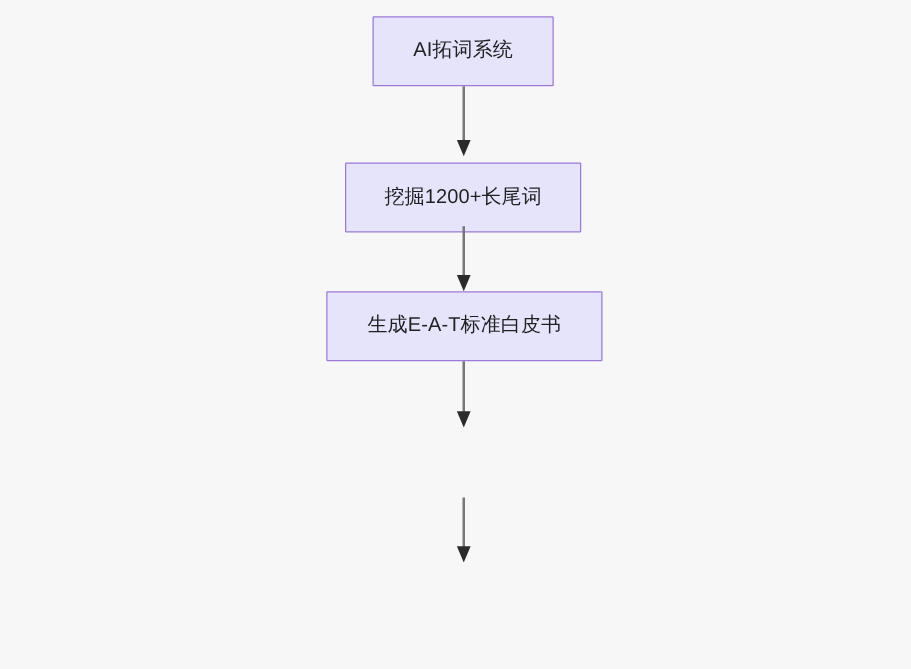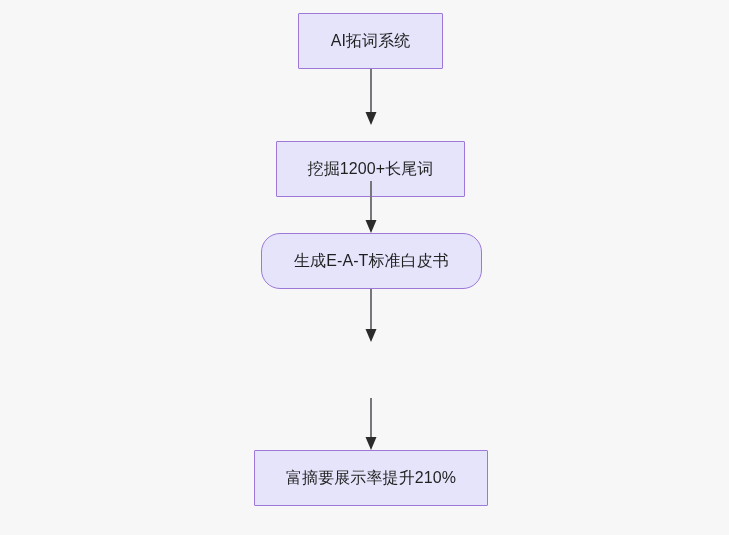--- a/index.html
+++ b/index.html
@@ -40,22 +40,22 @@
     position: absolute;
     width: 24px;
     pointer-events: none;
   }
   .edge svg {
     display: block;
     overflow: visible;
   }
   
   .n1 { left: 298px; top: 13px;  width: 145px; }
-  .n2 { left: 276px; top: 141px; width: 189px; }
-  .n3 { left: 261px; top: 233px; width: 221px; border-radius: 19px; }
+  .n2 { left: 276px; top: 130px; width: 189px; }
+  .n3 { left: 261px; top: 233px; width: 221px; }
   .n4 { left: 263px; top: 342px; width: 215px; }
   .n5 { left: 254px; top: 450px; width: 234px; }
   
   .e1 { left: 359px; top: 69px;  height: 56px; }
   .e2 { left: 359px; top: 181px; height: 52px; }
   .e3 { left: 359px; top: 289px; height: 53px; }
   .e4 { left: 359px; top: 398px; height: 52px; }
 </style>
 </head>
 <body>
@@ -96,17 +96,14 @@
   </div>
 
 
   <div class="edge e4">
     <svg width="24" height="52" viewBox="0 0 24 52" aria-hidden="true">
       <line x1="12" y1="0" x2="12" y2="42" stroke="#77767b" stroke-width="2"></line>
       <polygon points="12,52 6.5,39 17.5,39" fill="#2b2b2b"></polygon>
     </svg>
   </div>
 
-  <div class="node n5">
-    <span class="node-label">富摘要展示率提升210%</span>
-  </div>
 
 </div>
 
 </body></html>

